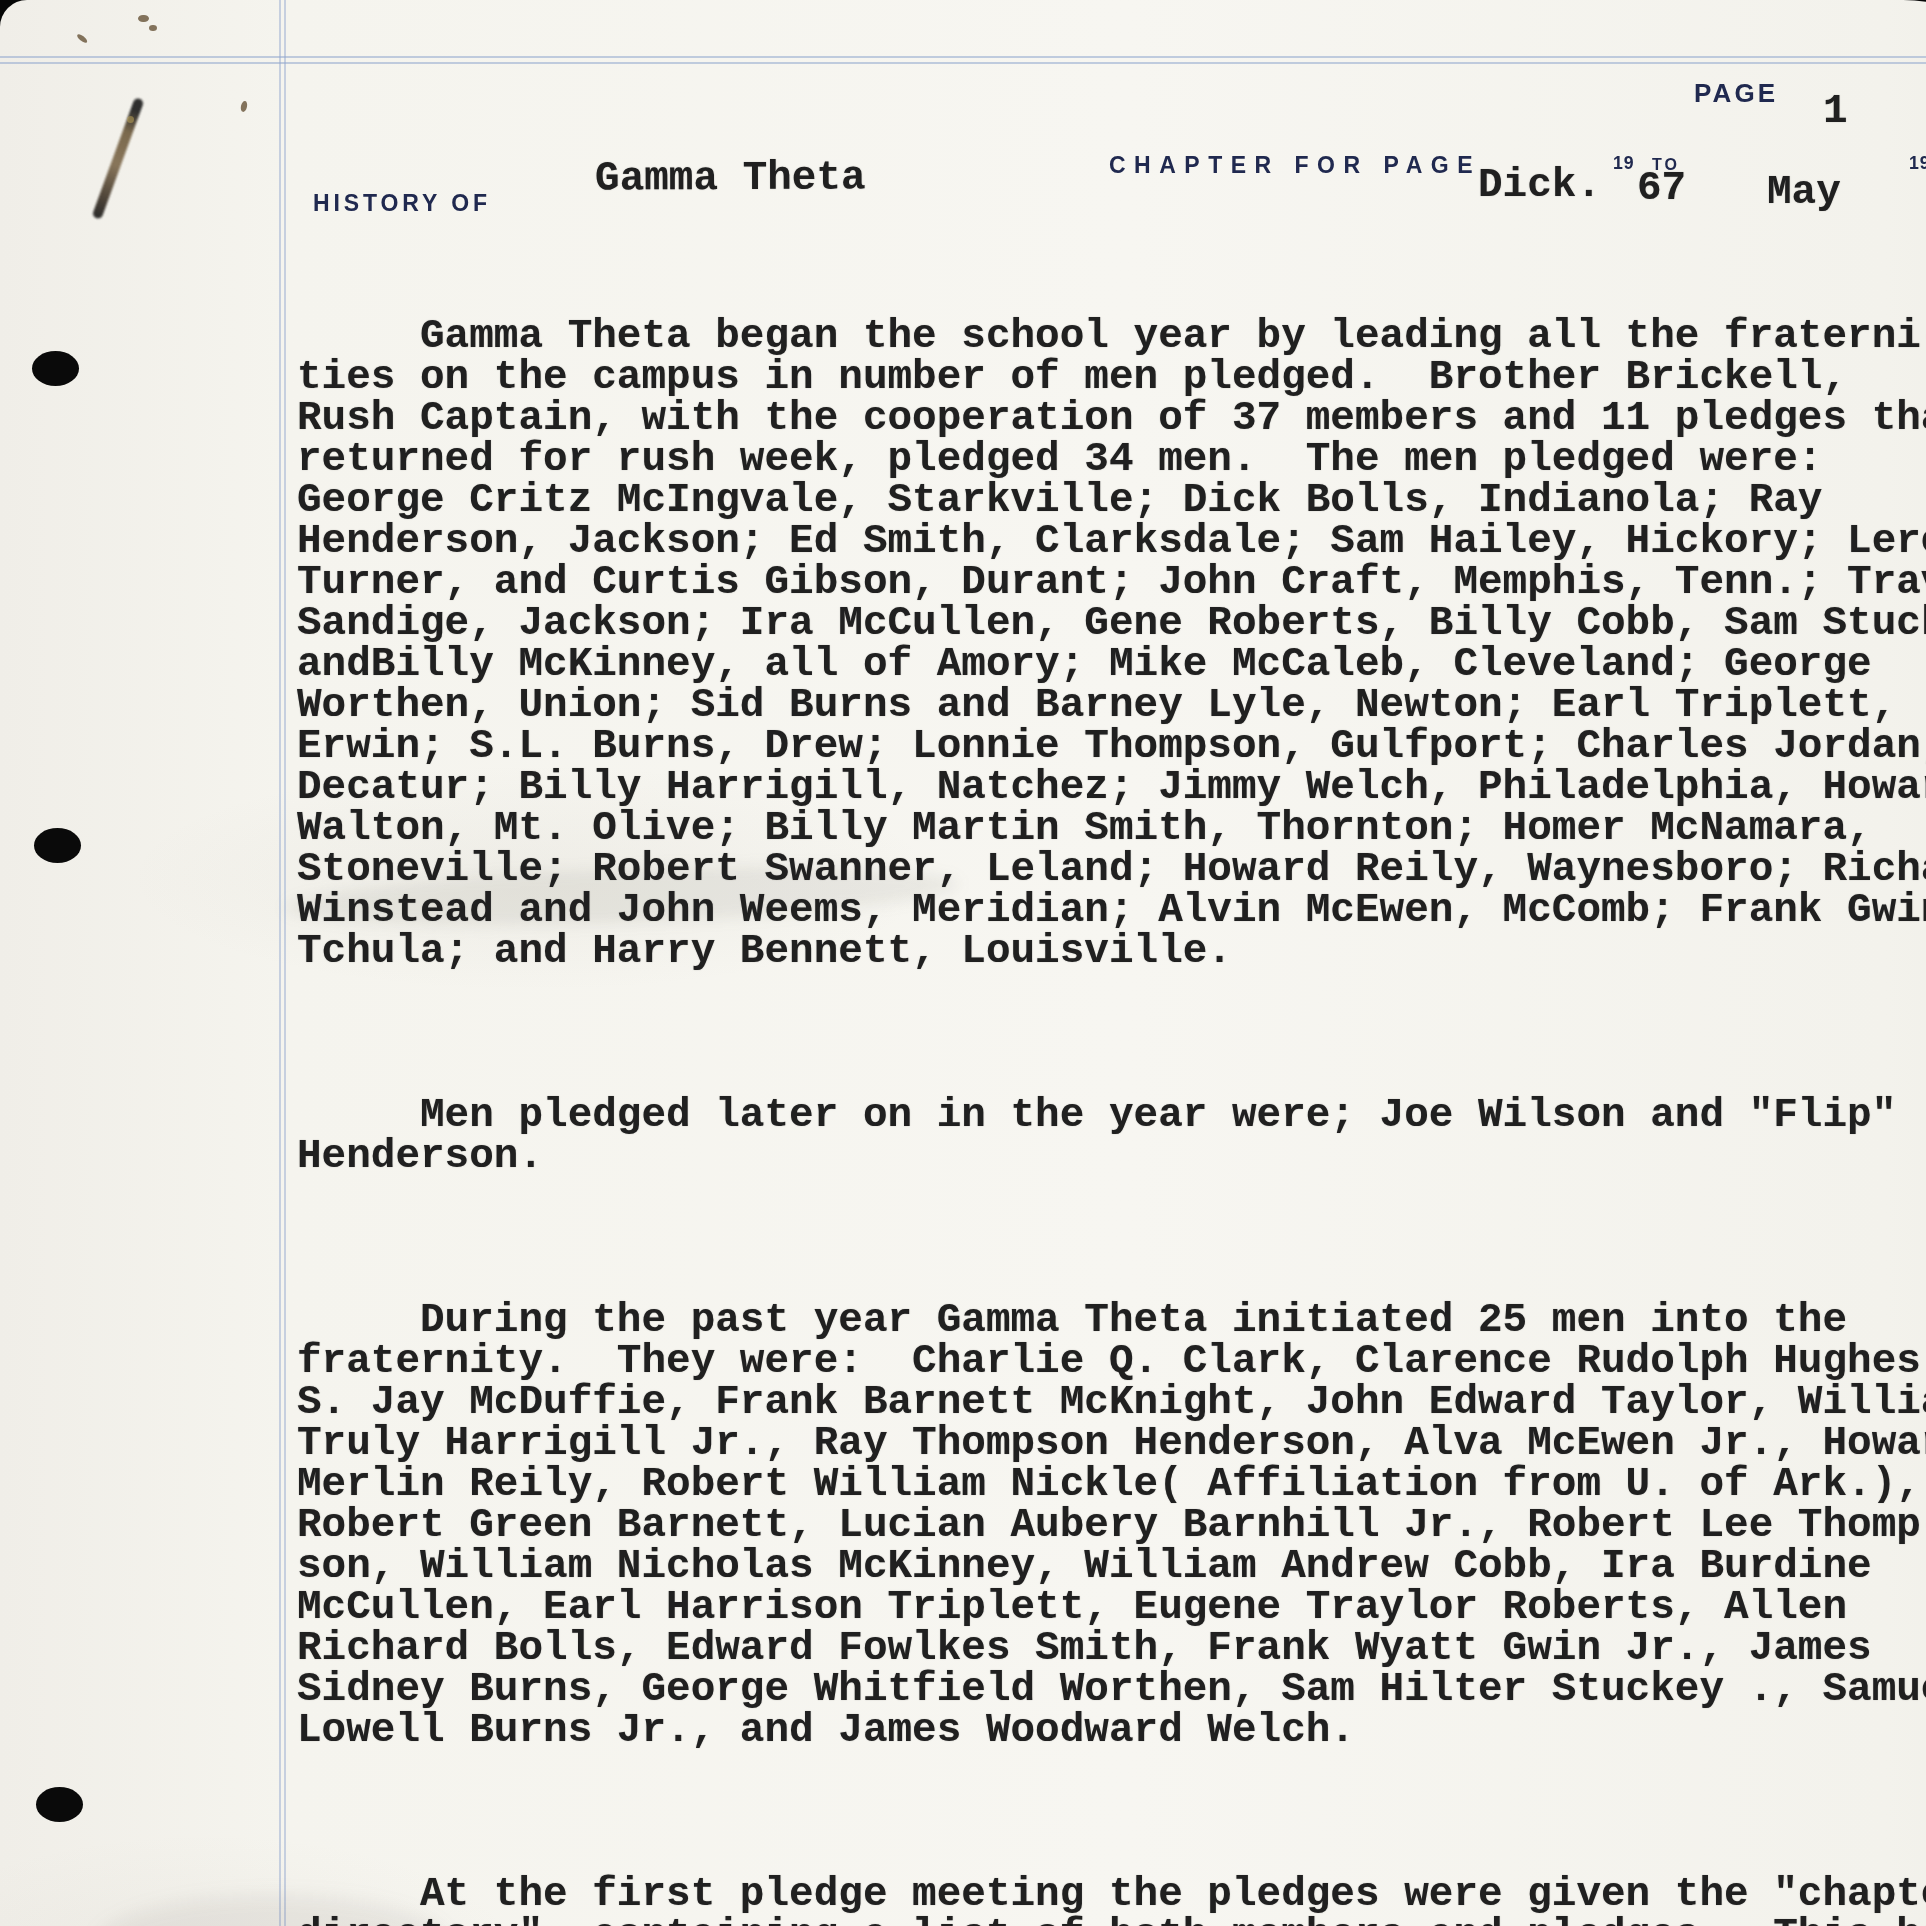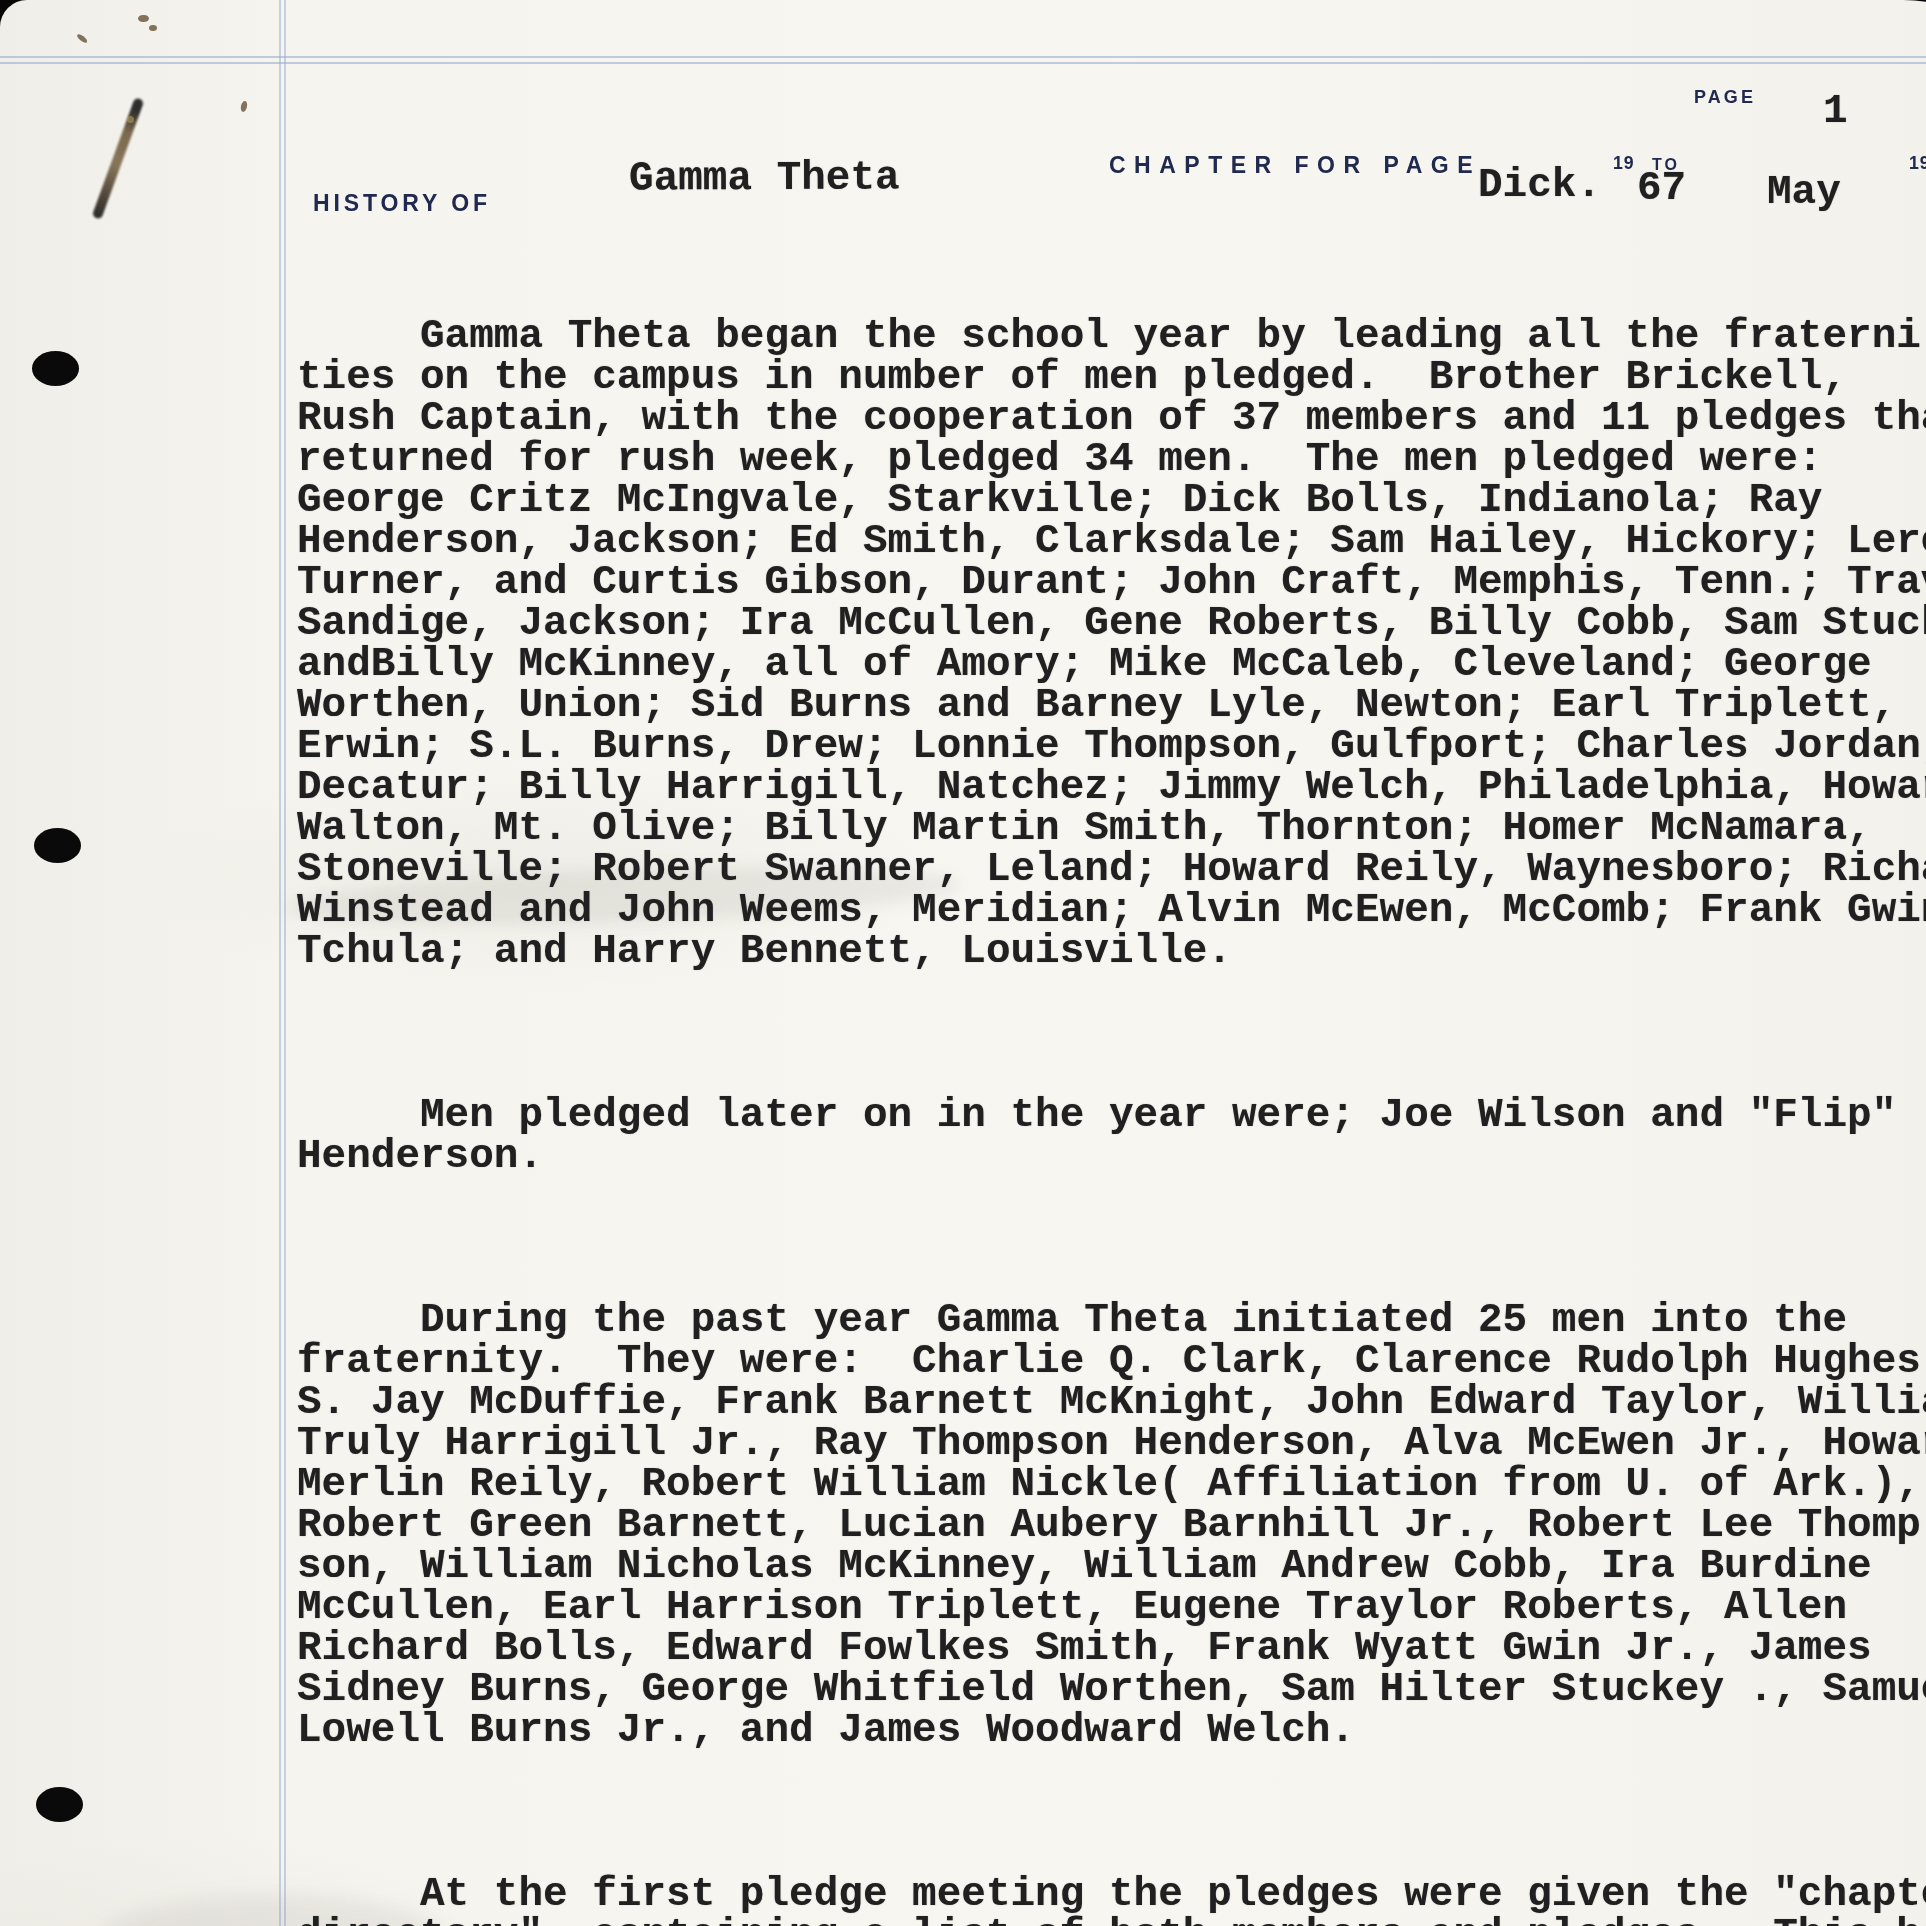--- a/index.html
+++ b/index.html
@@ -17,32 +17,32 @@
   .rule-v{position:absolute;top:0;height:100%;width:1.9px;background:rgba(146,167,206,.48);}
   .rh1{top:56px;} .rh2{top:62px;}
   .rv1{left:279px;} .rv2{left:284px;}
   
   .hole{position:absolute;width:47px;height:35px;background:#0a0a0a;border-radius:50%;}
   .hole1{left:32px;top:351px;}
   .hole2{left:34px;top:828px;}
   .hole3{left:36px;top:1787px;}
   
   .plabel{position:absolute;color:#20294f;font-weight:700;}
-  .lbl-page{left:1694px;top:87px;font-size:18px;letter-spacing:3.1px;}
+  .lbl-page{left:1694px;top:78px;font-size:26px;letter-spacing:3.1px;}
   .lbl-history{left:313px;top:150px;font-size:23px;letter-spacing:3.9px;margin-top:40px;}
   .lbl-chapter{left:1109px;top:152px;font-size:23px;letter-spacing:8.5px;}
   .lbl-to{left:1652px;top:156px;font-size:16px;letter-spacing:3.1px;}
   .sup19a{left:1613px;top:153px;font-size:17.7px;letter-spacing:0.8px;}
   .sup19b{left:1909px;top:153px;font-size:17.7px;letter-spacing:0.8px;}
   
   .typed{font-family:"Liberation Mono","DejaVu Sans Mono",monospace;font-weight:700;
          color:#202020;text-shadow:0 0 1.2px rgba(28,28,28,.35);}
   .typed-h{position:absolute;font-size:41px;}
   .th-pagenum{left:1823px;top:88px;}
-  .th-chapter{left:629px;top:155px;transform:rotate(-.2deg);}
+  .th-chapter{left:595px;top:155px;transform:rotate(-.2deg);}
   .th-mfrom{left:1478px;top:162px;}
   .th-yfrom{left:1637px;top:165px;}
   .th-mto{left:1767px;top:169px;}
   
   .body-text{position:absolute;left:297px;top:234px;width:1757px;
          font-size:41px;line-height:41px;white-space:pre;}
   .para{margin:0 0 41px 0;}
   
   .streak{position:absolute;left:113px;top:95px;width:10px;height:127px;border-radius:5.4px;
          background:linear-gradient(#141414 0 10%,#6b5738 28%,#7a6547 55%,#3a2f22 82%,#101010 100%);

